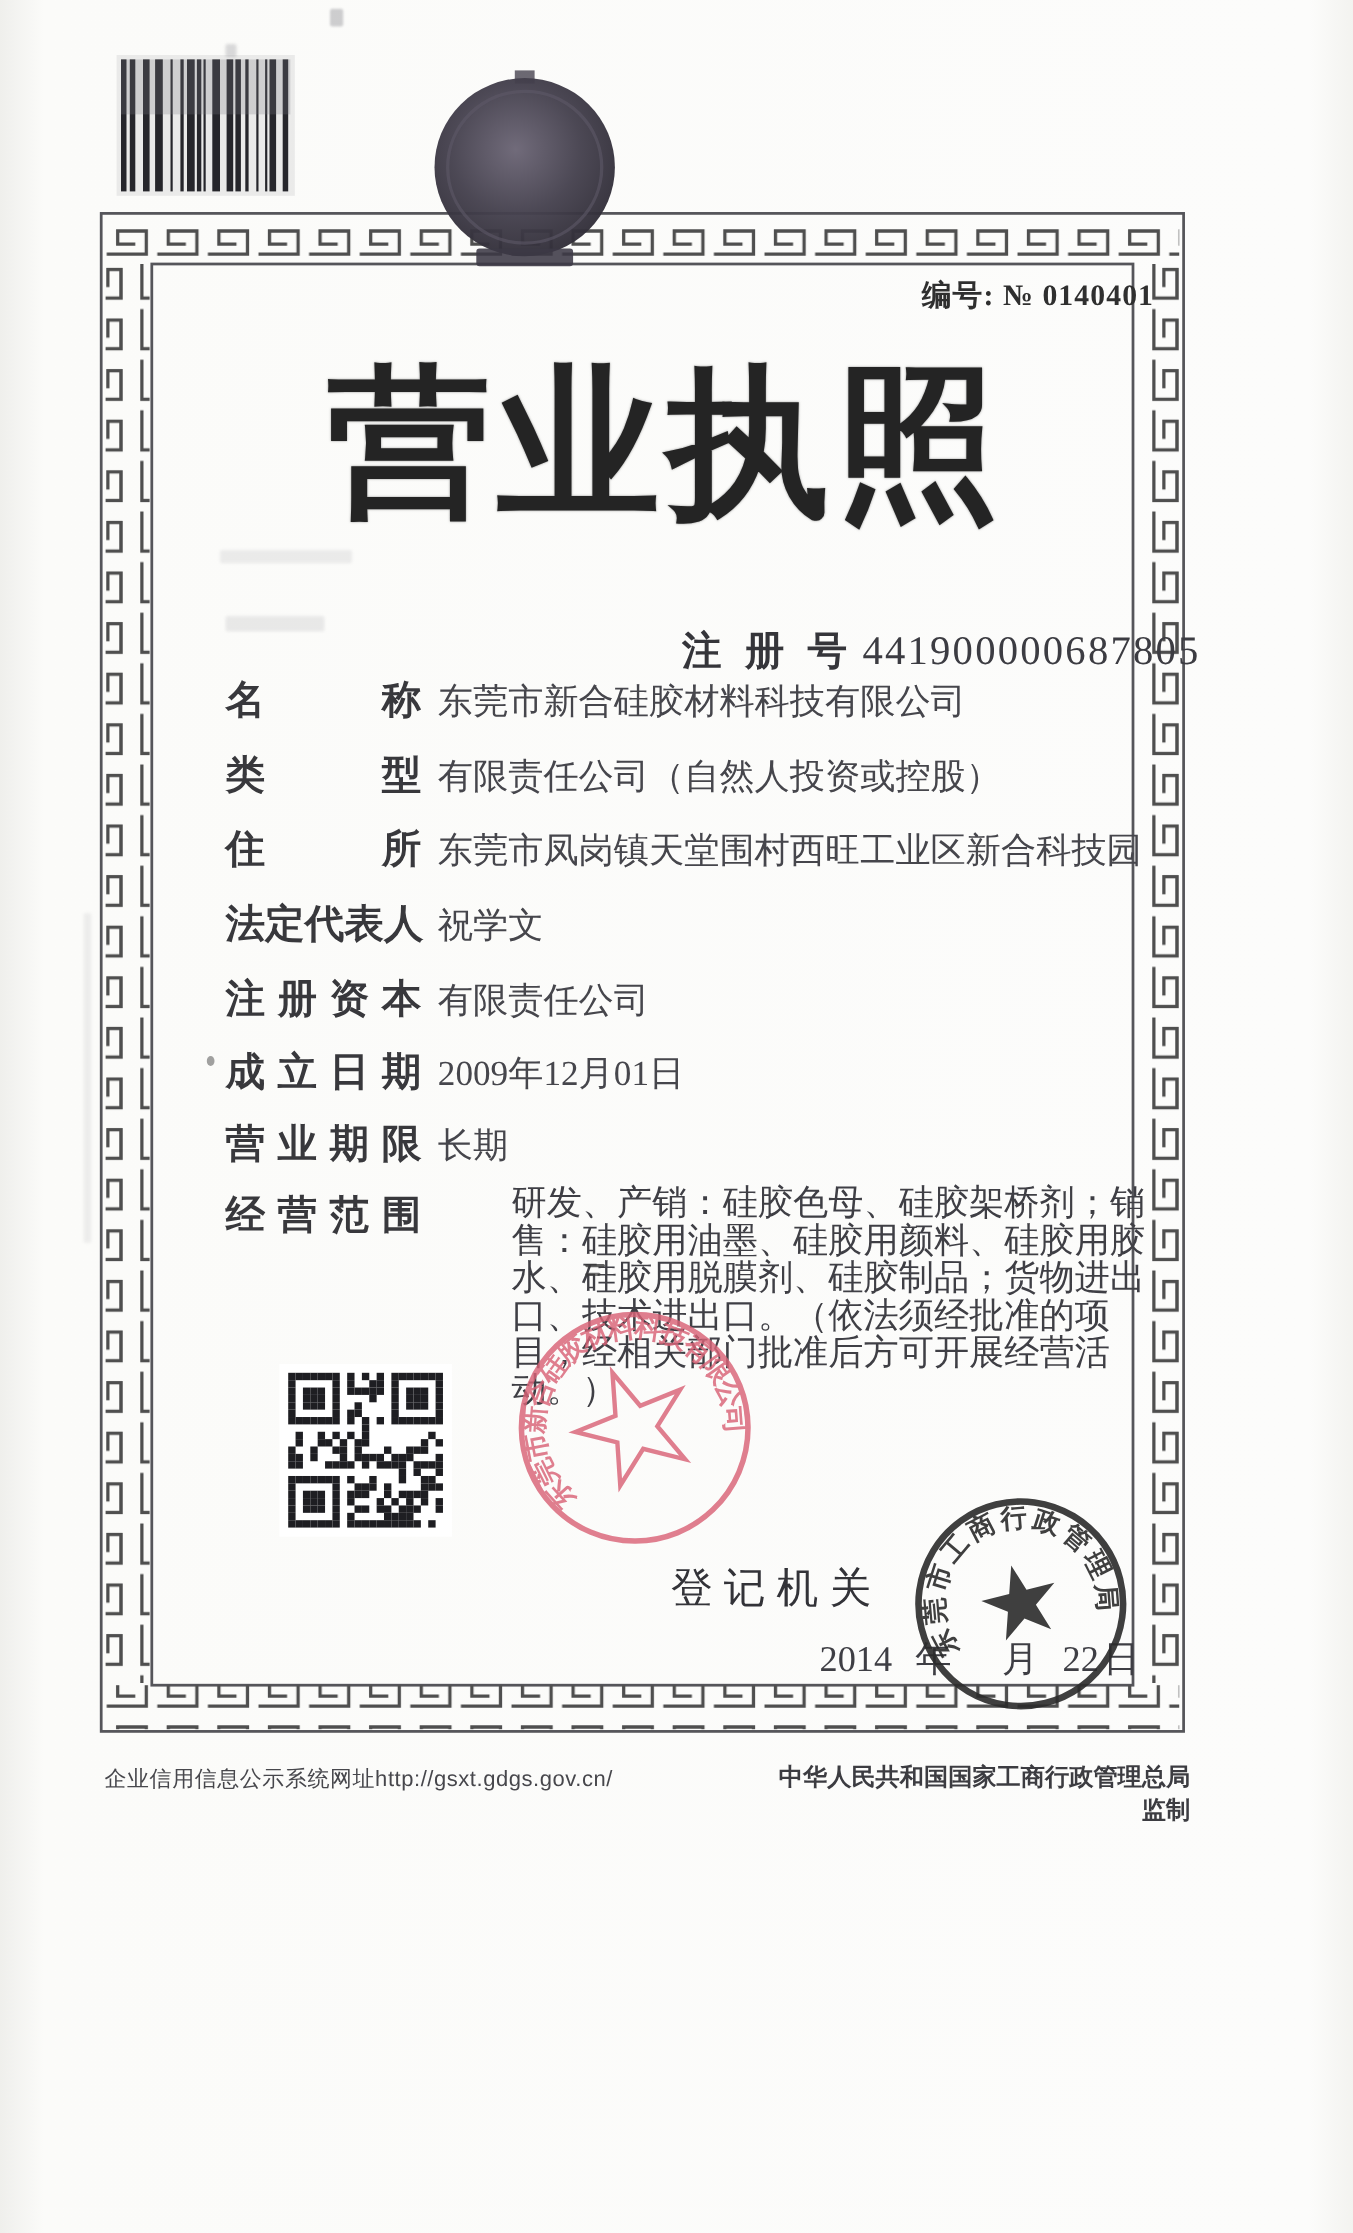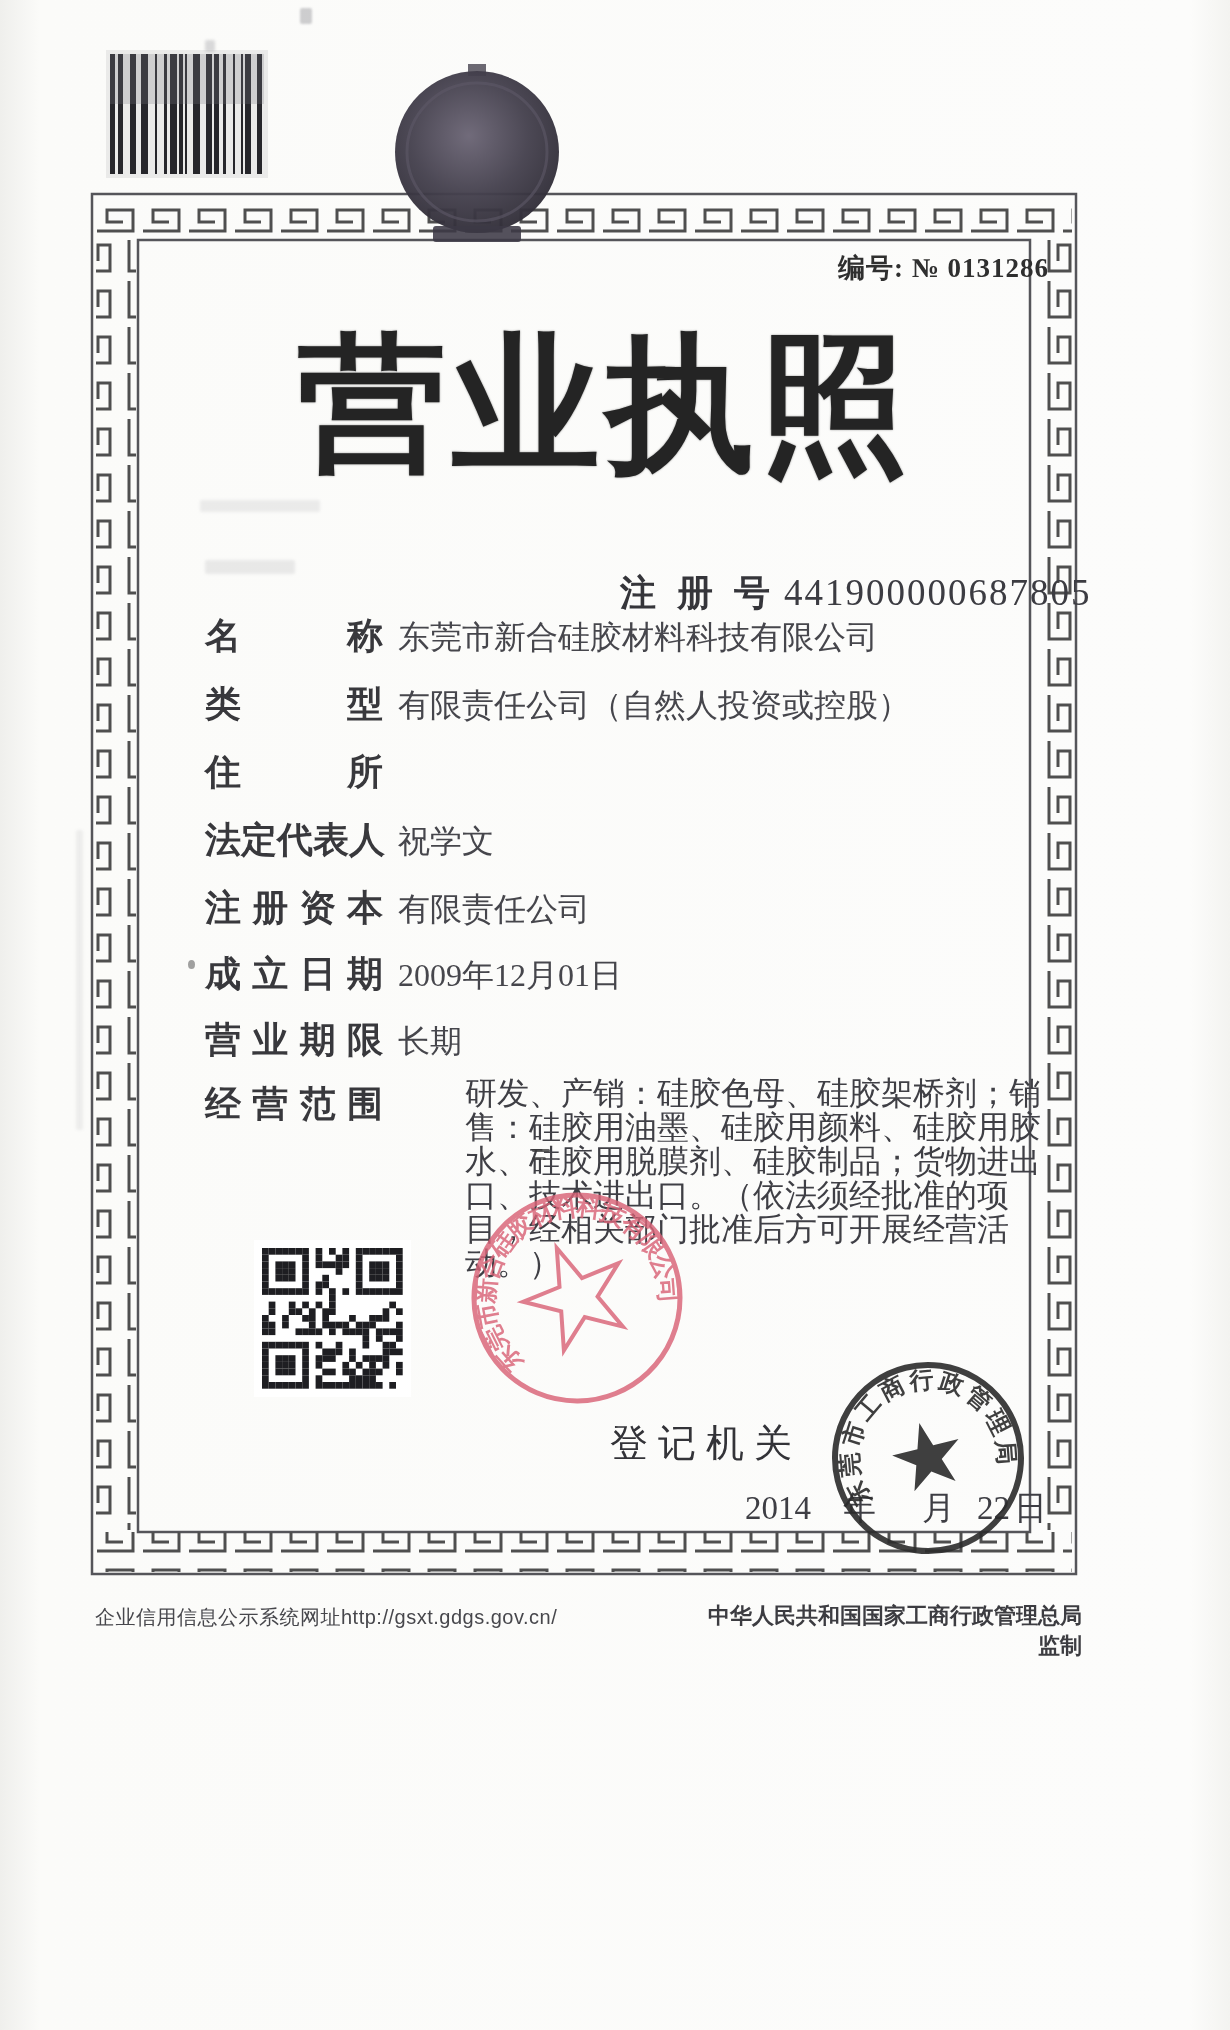--- a/index.html
+++ b/index.html
@@ -41,21 +41,21 @@
   #row-scope .val{margin-left:82px;width:578px;font-size:32px;line-height:34px;white-space:normal;color:#3f3f45;}
   #row-name{top:612px;} #row-type{top:680px;} #row-addr{top:748px;}
   #row-legal{top:816px;} #row-capital{top:884px;} #row-founded{top:950px;}
   #row-term{top:1016px;} #row-scope{top:1076px;align-items:flex-start;}
   #row-scope .lbl{margin-top:4px;}
 
   
   #registrar{left:610px;top:1418px;width:182px;font-size:38px;font-weight:500;font-family:"Liberation Serif",serif;color:#333338;}
   #issue-date{left:745px;top:1486px;font-family:"Liberation Serif",serif;font-size:33px;color:#3e3e44;}
   #issue-date span{display:inline-block;}
-  #issue-date .y{margin-right:32px;} #issue-date .yu{margin-right:46px;}
+  #issue-date .y{margin-right:21px;} #issue-date .yu{margin-right:46px;}
   #issue-date .mu{margin-right:22px;} #issue-date .dd{margin-right:4px;}
 
   
   #footer-left{left:95px;top:1604px;font-size:20px;color:#47474c;letter-spacing:.5px;}
   #footer-right{left:690px;top:1601px;width:392px;text-align:right;font-size:22px;font-weight:600;color:#3c3c41;}
 
   
   .noise{position:absolute;z-index:2;background:#8a8a90;border-radius:2px;filter:blur(1.5px);}
   .n1{left:200px;top:500px;width:120px;height:12px;opacity:.14;}
   .n2{left:205px;top:560px;width:90px;height:14px;opacity:.16;}
@@ -352,21 +352,21 @@
           <rect x="87.10000000000001" y="134" width="6.7" height="6.7" fill="#1e1e22"></rect>
           <rect x="93.8" y="134" width="6.7" height="6.7" fill="#1e1e22"></rect>
           <rect x="100.5" y="134" width="6.7" height="6.7" fill="#1e1e22"></rect>
           <rect x="107.2" y="134" width="6.7" height="6.7" fill="#1e1e22"></rect>
           <rect x="113.9" y="134" width="6.7" height="6.7" fill="#1e1e22"></rect>
           <rect x="127.3" y="134" width="6.7" height="6.7" fill="#1e1e22"></rect>
         </g>
     </g>
   </svg>
 
-  <div class="txt" id="serial">编号: № 0131286</div>
+  <div class="txt" id="serial">编号: № 0140401</div>
 
   <div class="txt" id="title" data-justify="">
       <span>营</span>
       <span>业</span>
       <span>执</span>
       <span>照</span>
     </div>
 
   <div class="txt" id="regline">
     <div class="lbl" data-justify="">
@@ -389,20 +389,21 @@
         <span>类</span>
         <span>型</span>
       </div>
     <div class="val">有限责任公司（自然人投资或控股）</div>
   </div>
   <div class="row" id="row-addr">
     <div class="lbl" data-justify="">
         <span>住</span>
         <span>所</span>
       </div>
+    <div class="val">东莞市凤岗镇天堂围村西旺工业区新合科技园</div>
   </div>
   <div class="row" id="row-legal">
     <div class="lbl" data-justify="">
         <span>法</span>
         <span>定</span>
         <span>代</span>
         <span>表</span>
         <span>人</span>
       </div>
     <div class="val">祝学文</div>

